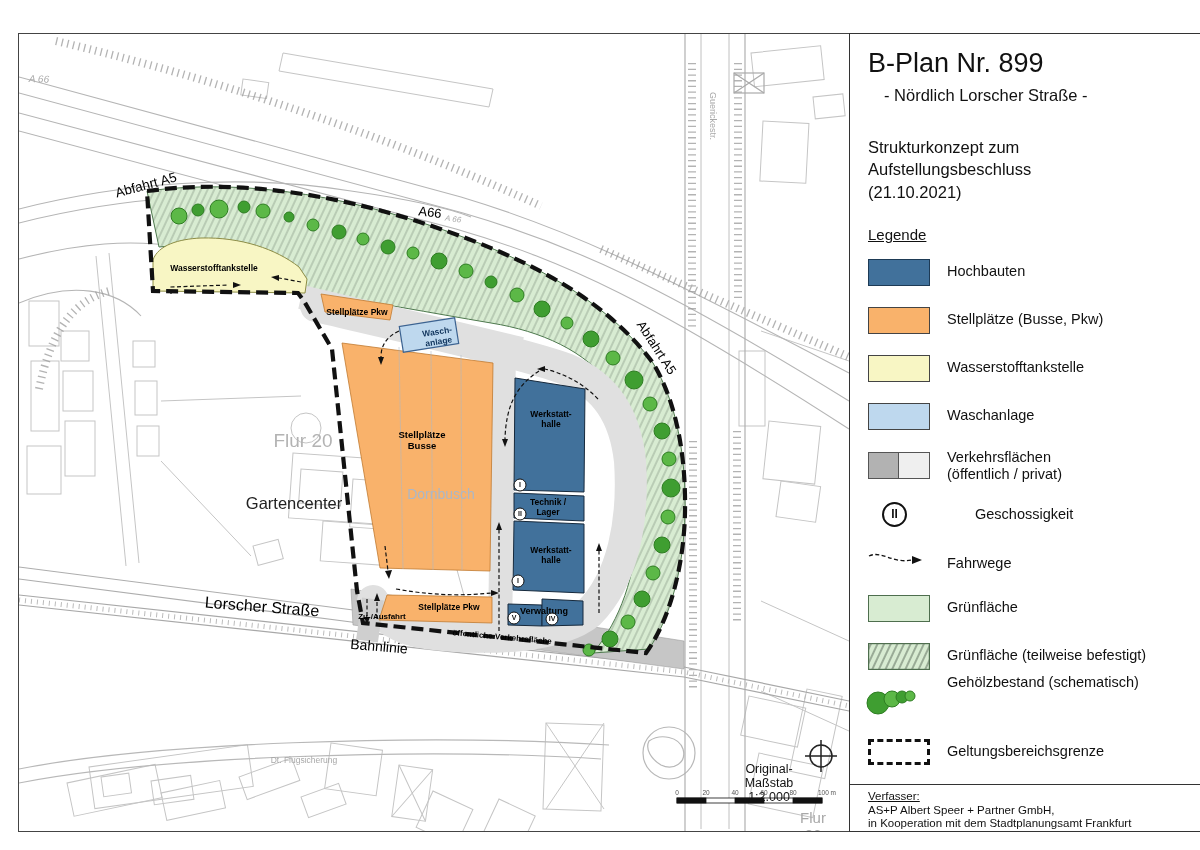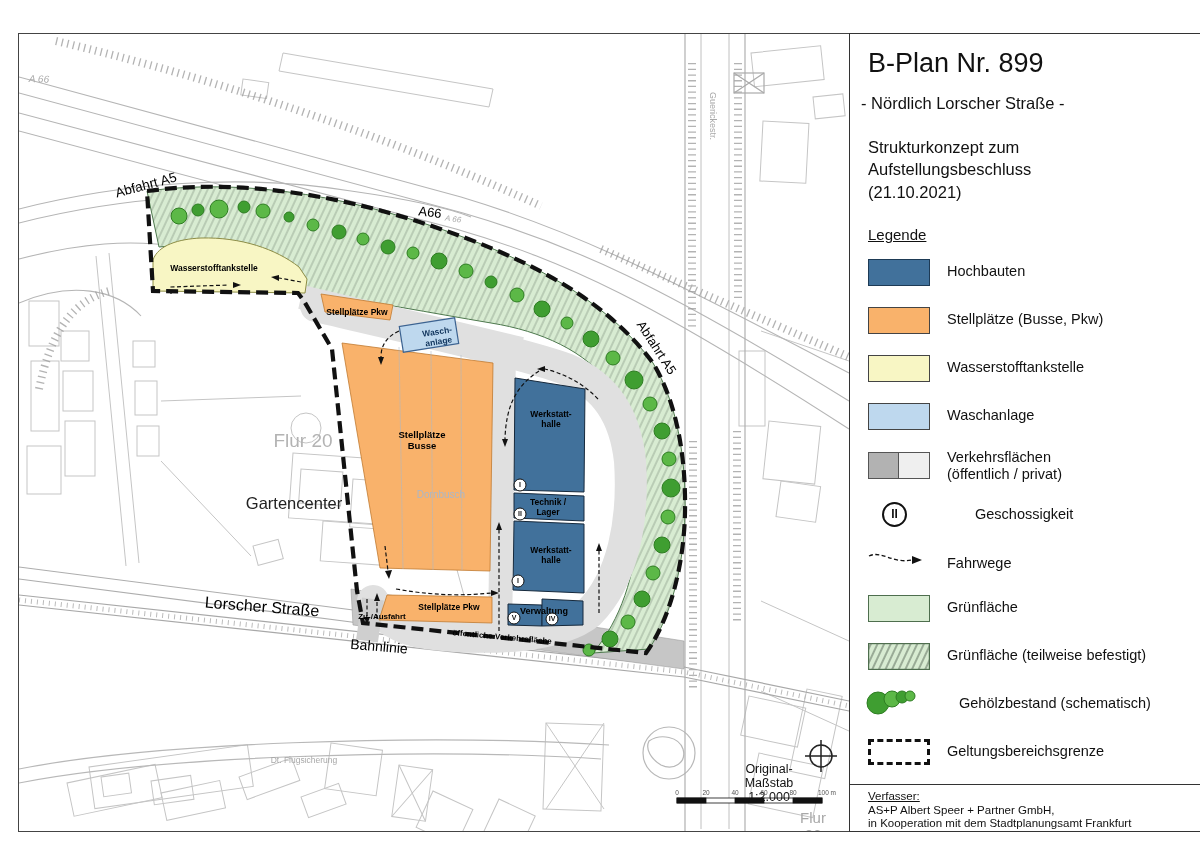--- a/index.html
+++ b/index.html
@@ -16,21 +16,21 @@
   .geschoss{position:absolute;width:13px;height:13px;border:1.3px solid #111;border-radius:50%;
             background:#fff;color:#111;font-size:7px;font-weight:bold;line-height:10px;
             text-align:center;transform:translate(-50%,-50%);}
   .copyright{position:absolute;left:4px;top:782px;width:740px;font-size:11.5px;color:#111;
              text-shadow:0 0 2px #fff,0 0 2px #fff;}
   .tick{position:absolute;transform:translate(-50%,0);font-size:6.5px;color:#555;}
   
   .side-panel{position:absolute;left:849px;top:33px;width:388px;height:799px;
               border:1.6px solid #333;background:#fff;}
   .sp-title{position:absolute;left:18px;top:14px;font-size:27px;color:#111;}
-  .sp-subtitle{position:absolute;left:11px;top:52px;font-size:16.5px;color:#111;margin-top:8px;}
+  .sp-subtitle{position:absolute;left:34px;top:52px;font-size:16.5px;color:#111;}
   .sp-concept{position:absolute;left:18px;top:102px;font-size:16.5px;line-height:1.35;
               white-space:pre-line;color:#111;}
   .sp-legende{position:absolute;left:18px;top:192px;font-size:15px;text-decoration:underline;color:#111;}
   .lrow-label{position:absolute;left:97px;font-size:14.5px;color:#111;white-space:pre-line;line-height:1.2;}
   .sw{position:absolute;left:18px;width:62px;height:27px;border:1.2px solid #444;}
   .sw2{position:absolute;left:18px;width:62px;height:27px;border:1.2px solid #555;display:flex;}
   .sw2 div{height:100%;}
   .circ{position:absolute;left:32px;width:25px;height:25px;border:2px solid #111;border-radius:50%;
         font-size:12px;font-weight:bold;text-align:center;line-height:21px;color:#111;background:#fff;}
   .dashedbox{position:absolute;left:18px;width:62px;height:26px;border:3px dashed #111;background:#fff;}
@@ -276,21 +276,21 @@
     <div class="ml" style="left:411px;top:179px;font-size:13px;transform:translate(-50%,-50%) rotate(7deg);">A66</div>
     <div class="ml gray" style="left:434px;top:186px;font-size:8px;font-style:italic;transform:translate(-50%,-50%) rotate(7deg);">A 66</div>
     <div class="ml" style="left:637px;top:314px;font-size:13px;transform:translate(-50%,-50%) rotate(57deg);">Abfahrt A5</div>
     <div class="ml gray" style="left:694px;top:82px;font-size:9px;transform:translate(-50%,-50%) rotate(90deg);">Guerickestr.</div>
     <div class="ml" style="left:284px;top:407px;font-size:19px;color:#b3b3b3;">Flur 20</div>
     <div class="ml" style="left:275px;top:469px;font-size:16.5px;color:#222;">Gartencenter</div>
     <div class="ml" style="left:243px;top:573px;font-size:16px;transform:translate(-50%,-50%) rotate(4.5deg);">Lorscher Straße</div>
     <div class="ml" style="left:360px;top:613px;font-size:14px;transform:translate(-50%,-50%) rotate(5deg);">Bahnlinie</div>
     <div class="ml gray" style="left:285px;top:727px;font-size:8.5px;">Dt. Flugsicherung</div>
     <div class="ml gray" style="left:794px;top:793px;font-size:15px;">Flur 26</div>
-    <div class="ml" style="left:422px;top:461px;font-size:10px;color:#aab7c8;text-align:center;">Dornbusch</div>
+    <div class="ml" style="left:422px;top:461px;font-size:14px;color:#aab7c8;text-align:center;">Dornbusch</div>
 
     <div class="ml bold" style="left:195px;top:235px;font-size:8.5px;">Wasserstofftankstelle</div>
     <div class="ml bold" style="left:338px;top:279px;font-size:8.5px;">Stellplätze Pkw</div>
     <div class="ml bold" style="left:419px;top:303px;font-size:8.5px;color:#12365e;transform:translate(-50%,-50%) rotate(-9deg);">Wasch-
 anlage</div>
     <div class="ml bold" style="left:403px;top:407px;font-size:9.5px;">Stellplätze
 Busse</div>
     <div class="ml bold" style="left:532px;top:386px;font-size:8.5px;">Werkstatt-
 halle</div>
     <div class="ml bold" style="left:529px;top:474px;font-size:8.5px;">Technik /
@@ -367,21 +367,21 @@
       <rect x="0.6" y="0.6" width="60.8" height="25.8" fill="url(#lhatch)"></rect>
     </svg>
     <div class="lrow-label" style="top:613px;">Grünfläche (teilweise befestigt)</div>
 
     <svg width="70" height="30" style="position:absolute;left:14px;top:652px;">
       <circle cx="14" cy="17" r="11" fill="#3f9e31" stroke="#2e7d22"></circle>
       <circle cx="28" cy="13" r="8" fill="#5cb847" stroke="#2e7d22"></circle>
       <circle cx="38" cy="11" r="6" fill="#3f9e31" stroke="#2e7d22"></circle>
       <circle cx="46" cy="10" r="5" fill="#5cb847" stroke="#2e7d22"></circle>
     </svg>
-    <div class="lrow-label" style="top:661px;margin-left:12px;">Gehölzbestand (schematisch)</div>
+    <div class="lrow-label" style="top:640px;">Gehölzbestand (schematisch)</div>
 
     <div class="dashedbox" style="top:705px;"></div>
     <div class="lrow-label" style="top:709px;">Geltungsbereichsgrenze</div>
 
     <div class="sep"></div>
     <div class="verf-h">Verfasser:</div>
     <div class="verf-l1">AS+P Albert Speer + Partner GmbH,</div>
     <div class="verf-l2">in Kooperation mit dem Stadtplanungsamt Frankfurt</div>
   </div>
 </div>

